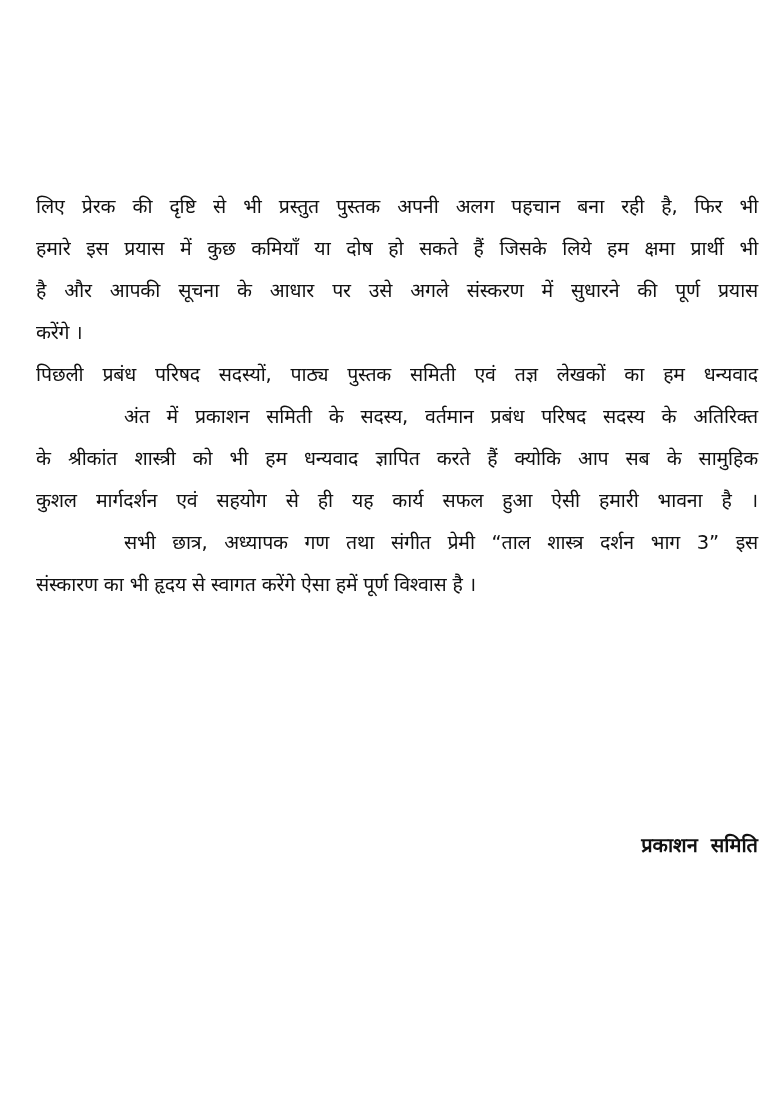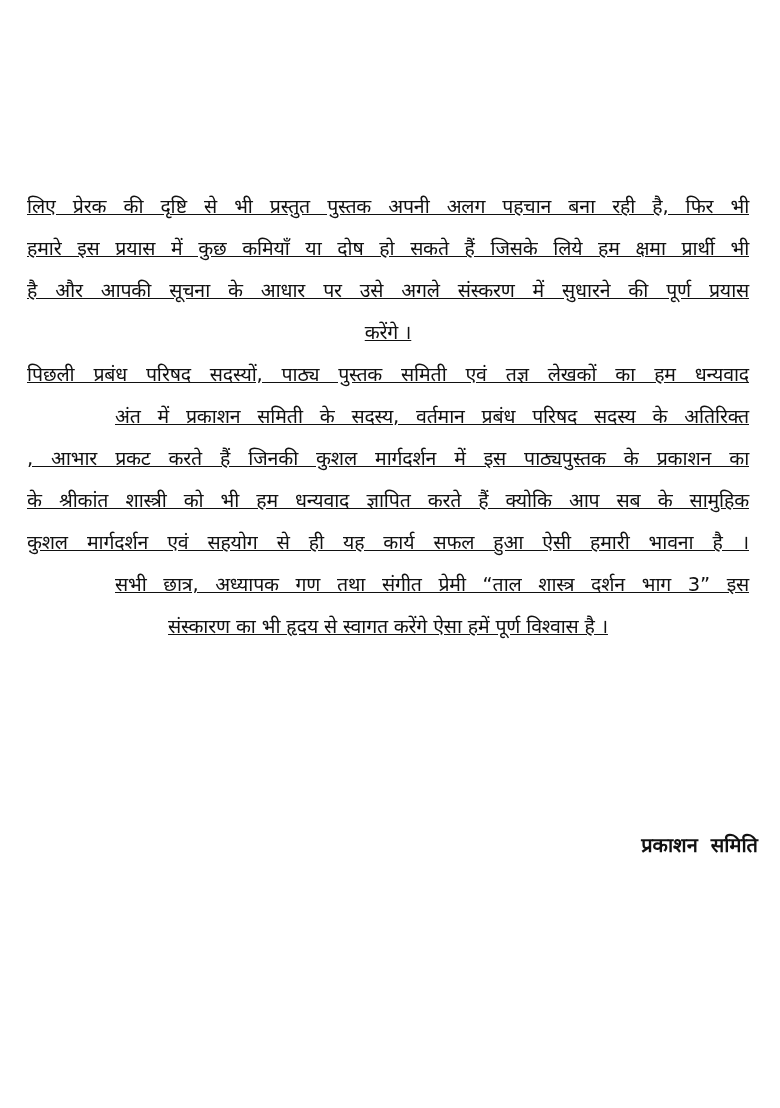--- a/index.html
+++ b/index.html
@@ -10,33 +10,31 @@
   body {
     width: 780px;
     height: 1108px;
     position: relative;
     overflow: hidden;
     color: #111111;
     font-family: "DejaVu Sans", "Liberation Sans", sans-serif;
   }
   .page {
     position: absolute;
-    left: 27px;
+    left: 36px;
     top: 186px;
     width: 722px;
-    text-decoration: underline;
   }
   .line {
     display: block;
     height: 42px;
     line-height: 42px;
     font-size: 19.5px;
     white-space: nowrap;
     letter-spacing: -0.2px;
-    text-align: center;
   }
   .line.justify {
     text-align: justify;
     text-align-last: justify;
   }
   .line.indent {
     padding-left: 88px;
   }
   .signature {
     position: absolute;
@@ -62,21 +60,20 @@
 <div class="page">
   <div class="paragraph">
     <span class="line justify">लिए प्रेरक की दृष्टि से भी प्रस्तुत पुस्तक अपनी अलग पहचान बना रही है, फिर भी</span>
     <span class="line justify">हमारे इस प्रयास में कुछ कमियाँ या दोष हो सकते हैं जिसके लिये हम क्षमा प्रार्थी भी</span>
     <span class="line justify">है और आपकी सूचना के आधार पर उसे अगले संस्करण में सुधारने की पूर्ण प्रयास</span>
     <span class="line">करेंगे ।</span>
   </div>
   <div class="paragraph">
     <span class="line justify">पिछली प्रबंध परिषद सदस्यों, पाठ्य पुस्तक समिती एवं तज्ञ लेखकों का हम धन्यवाद</span>
     <span class="line justify indent">अंत में प्रकाशन समिती के सदस्य, वर्तमान प्रबंध परिषद सदस्य के अतिरिक्त</span>
-    <span class="line justify">, आभार प्रकट करते हैं जिनकी कुशल मार्गदर्शन में इस पाठ्यपुस्तक के प्रकाशन का</span>
     <span class="line justify">के श्रीकांत शास्त्री को भी हम धन्यवाद ज्ञापित करते हैं क्योकि आप सब के सामुहिक</span>
     <span class="line justify">कुशल मार्गदर्शन एवं सहयोग से ही यह कार्य सफल हुआ ऐसी हमारी भावना है ।</span>
   </div>
   <div class="paragraph">
     <span class="line justify indent">सभी छात्र, अध्यापक गण तथा संगीत प्रेमी “ताल शास्त्र दर्शन भाग 3” इस</span>
     <span class="line">संस्कारण का भी हृदय से स्वागत करेंगे ऐसा हमें पूर्ण विश्वास है ।</span>
   </div>
 </div>
 
 <div class="signature">

